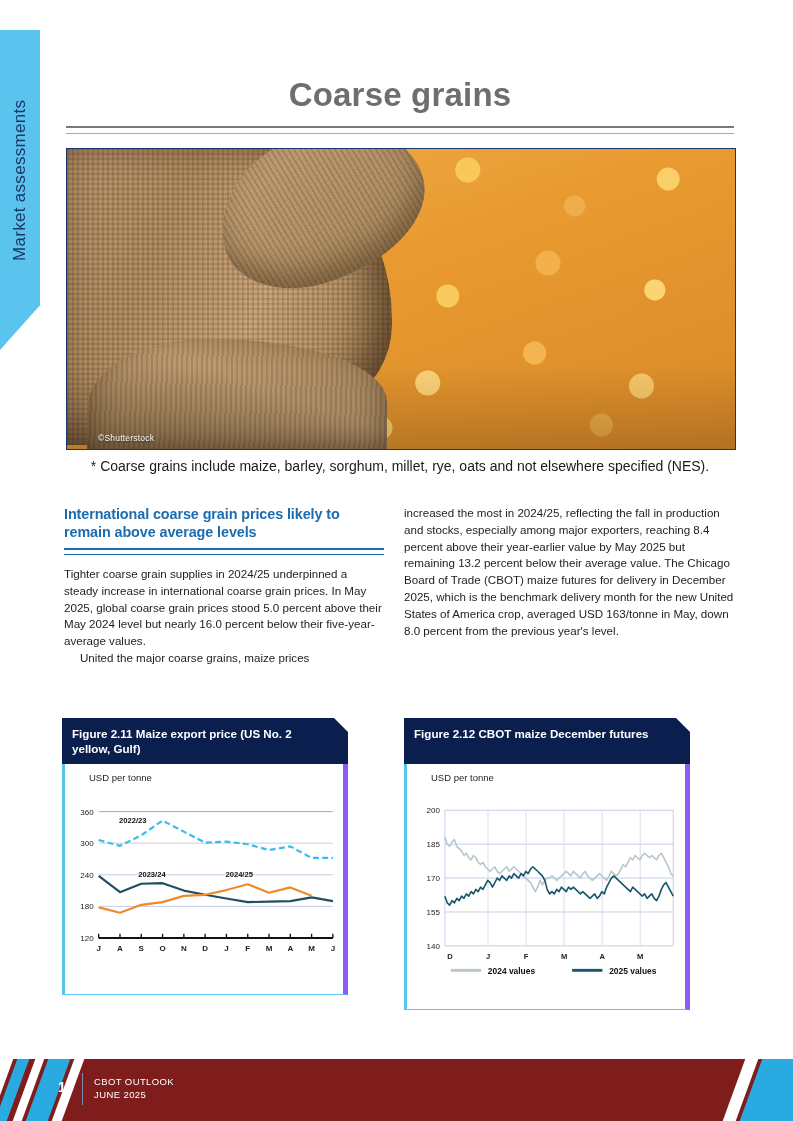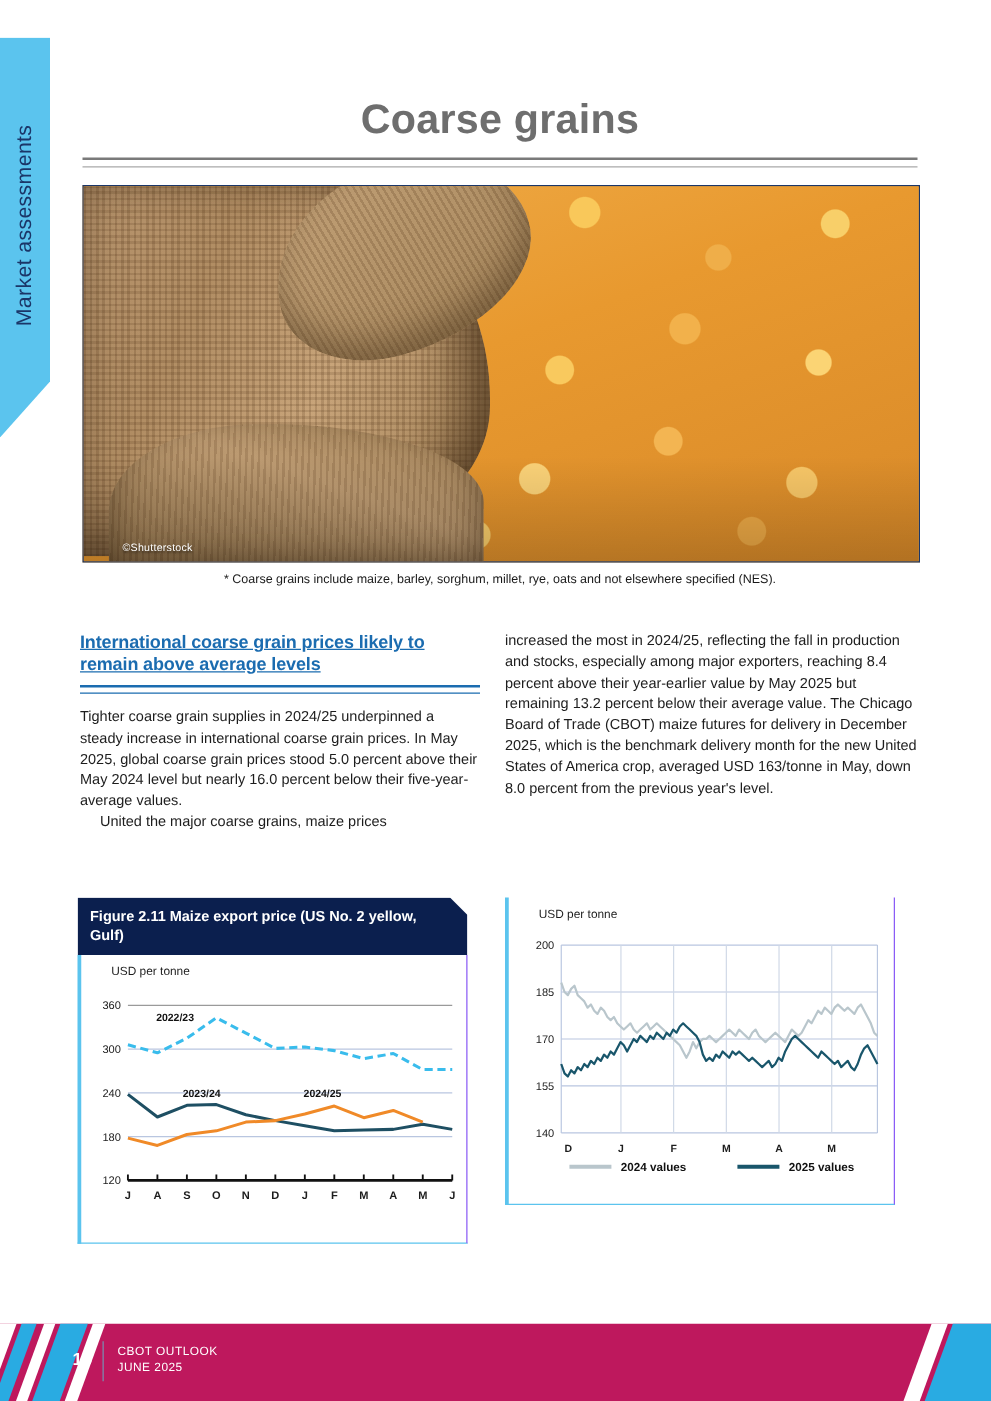--- a/index.html
+++ b/index.html
@@ -99,70 +99,70 @@
     position:absolute;inset:0;
     background:linear-gradient(180deg, rgba(0,0,0,0) 72%, rgba(0,0,0,.18) 100%);
   }
   .photo-credit{
     position:absolute;left:8px;bottom:6px;color:#ffffff;
     font-size:8.5px;letter-spacing:.2px;text-shadow:0 1px 2px rgba(0,0,0,.6);padding-left:23px;
   }
 
   .footnote{
     position:absolute;left:66px;top:458px;width:668px;text-align:center;
-    font-size:10px;color:#1a1a1a;
+    font-size:14px;color:#1a1a1a;
   }
 
   
   .col{position:absolute;top:505px;font-size:11.6px;line-height:16.8px;color:#1d1d1d;}
   .col-left{left:64px;width:320px;}
   .col-right{left:404px;width:330px;}
   .subhead{
     color:#1B6CB0;font-size:14.4px;font-weight:700;line-height:18px;
-    margin:0 0 0 0;letter-spacing:-.1px;text-decoration:underline;
+    margin:0 0 0 0;letter-spacing:-.1px;
   }
   .subhead-rule{
     margin:7px 0 11px 0;height:4px;
     border-top:2px solid #1B6CB0;border-bottom:1px solid #1B6CB0;
   }
   .para{margin:0;}
   .para + .para{text-indent:16px;}
 
   
-  .fig{position:absolute;top:718px;width:312px;height:300px;}
+  .fig{position:absolute;top:718px;width:286px;height:300px;}
   .fig-left{left:62px;}
   .fig-right{left:404px;}
   .fig-head{
     position:relative;background:#0B1F4E;color:#fff;
     font-size:11.6px;font-weight:700;line-height:15px;
     padding:8px 26px 8px 10px;min-height:30px;
     clip-path:polygon(0 0, calc(100% - 14px) 0, 100% 14px, 100% 100%, 0 100%);
   }
   .fig-body{
     position:relative;background:#fff;border-left:3px solid #5BC4EE;
-    border-right:1px solid #8b5cf6;border-bottom:1px solid #5BC4EE;
+    border-right:5px solid #8b5cf6;border-bottom:1px solid #5BC4EE;
     height:100%;
   }
   .fig-left .fig-body{height:230px;}
   .fig-right .fig-body{height:245px;}
   .axis-unit{
     position:absolute;left:24px;top:8px;font-size:9.5px;color:#1d1d1d;
   }
   .plot{position:absolute;left:0;top:0;width:100%;height:100%;}
   svg{display:block;}
   .yl{font-size:9.5px;fill:#1d1d1d;font-family:"Liberation Sans",sans-serif;}
   .xl{font-size:9.5px;fill:#1d1d1d;font-family:"Liberation Sans",sans-serif;font-weight:700;}
   .xl2{font-size:9px;fill:#1d1d1d;font-family:"Liberation Sans",sans-serif;font-weight:700;}
   .ann{font-size:9px;font-weight:700;fill:#111;font-family:"Liberation Sans",sans-serif;}
   .lg{font-size:10px;font-weight:700;fill:#111;font-family:"Liberation Sans",sans-serif;}
 
   
   .footer{
     position:absolute;left:0;bottom:0;width:793px;height:62px;
-    background:#be185d;
+    background:#7f1d1d;
   }
   .footer-stripes{position:absolute;left:0;top:0;width:150px;height:62px;overflow:hidden;}
   .footer-stripes i{position:absolute;top:-10px;height:82px;transform:skewX(-20deg);}
   .s1{left:-14px;width:16px;background:#ffffff;}
   .s2{left:6px;width:12px;background:#29ABE2;}
   .s3{left:24px;width:9px;background:#ffffff;}
   .s4{left:37px;width:22px;background:#29ABE2;}
   .s5{left:63px;width:10px;background:#ffffff;}
   .footer-right{position:absolute;right:0;top:0;width:190px;height:62px;overflow:hidden;}
   .footer-right i{position:absolute;top:-10px;height:82px;transform:skewX(-20deg);}
@@ -253,20 +253,21 @@
           <path d="M 40 111.25 L 65.27272727272728 130.625 L 90.54545454545455 120.625 L 115.81818181818181 120 L 141.0909090909091 128.75 L 166.36363636363637 133.75 L 191.63636363636363 138.125 L 216.9090909090909 142.5 L 242.1818181818182 141.875 L 267.4545454545455 141.25 L 292.72727272727275 136.875 L 318 141.25" fill="none" stroke="#1E4F63" stroke-width="2.6" stroke-linejoin="round" stroke-linecap="butt"></path>
           <path d="M 40 148.75 L 65.27272727272728 155 L 90.54545454545455 145.625 L 115.81818181818181 142.5 L 141.0909090909091 135 L 166.36363636363637 133.75 L 191.63636363636363 128.125 L 216.9090909090909 121.25 L 242.1818181818182 131.25 L 267.4545454545455 125 L 292.72727272727275 135" fill="none" stroke="#F08A28" stroke-width="2.6" stroke-linejoin="round" stroke-linecap="butt"></path>
           <text x="80.43636363636364" y="48.75" text-anchor="middle" class="ann">2022/23</text>
           <text x="103.18181818181819" y="113.125" text-anchor="middle" class="ann">2023/24</text>
           <text x="206.79999999999998" y="113.125" text-anchor="middle" class="ann">2024/25</text>
         </svg>
     </div>
   </div>
 
   <div class="fig fig-right">
+    <div class="fig-head">Figure 2.12 CBOT maize December futures</div>
     <div class="fig-body">
       <div class="axis-unit">USD per tonne</div>
       <svg class="plot" id="svg2" width="330" height="245" viewBox="0 0 330 245">
           <line x1="45" y1="193" x2="316" y2="193" stroke="#b9c6e0" stroke-width="1"></line>
           <text x="39" y="196.5" text-anchor="end" class="yl">140</text>
           <line x1="45" y1="152.75" x2="316" y2="152.75" stroke="#b9c6e0" stroke-width="1"></line>
           <text x="39" y="156.25" text-anchor="end" class="yl">155</text>
           <line x1="45" y1="112.5" x2="316" y2="112.5" stroke="#b9c6e0" stroke-width="1"></line>
           <text x="39" y="116" text-anchor="end" class="yl">170</text>
           <line x1="45" y1="72.25" x2="316" y2="72.25" stroke="#b9c6e0" stroke-width="1"></line>

